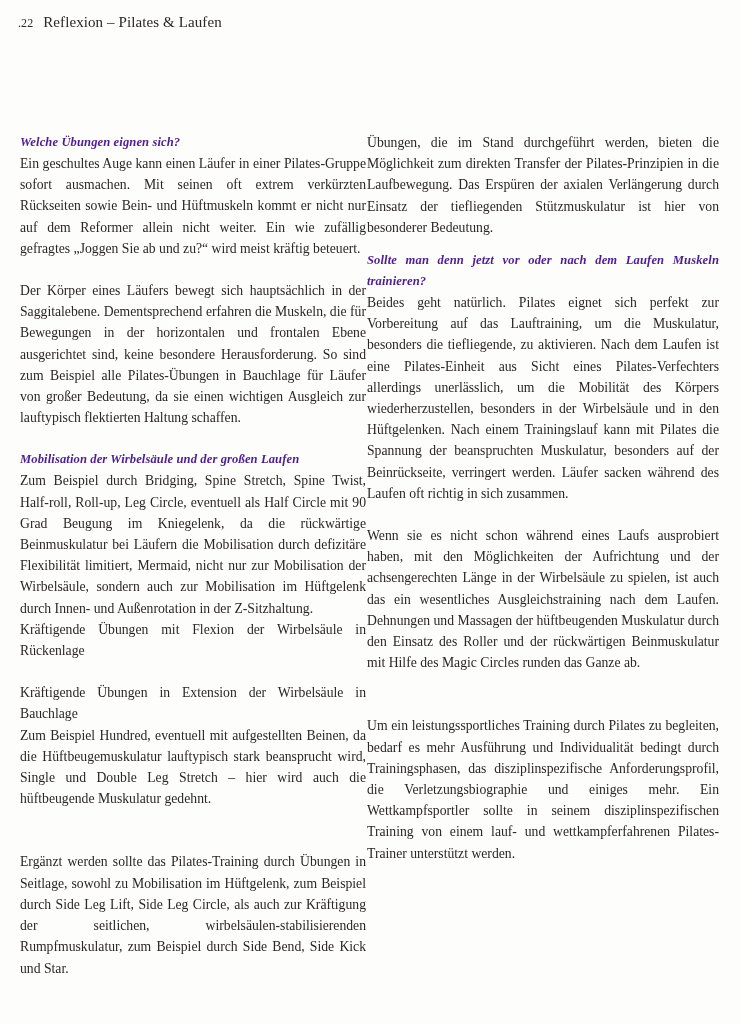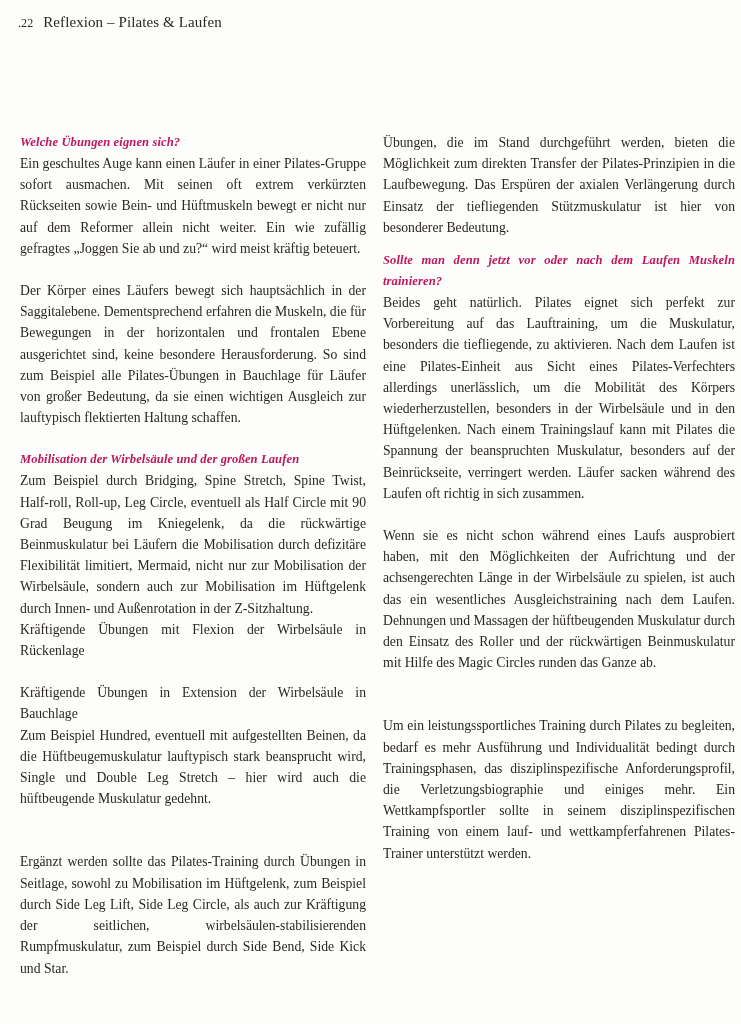--- a/index.html
+++ b/index.html
@@ -14,41 +14,41 @@
     position: absolute; left: 18px; top: 14px;
     font-size: 15px; color: #2b2725; letter-spacing: 0.1px;
   }
   .running-head .folio { font-size: 12px; margin-right: 6px; margin-top: 44px; }
   .col {
     position: absolute; top: 132px;
     font-size: 13.7px; line-height: 21.2px;
     text-align: justify; hyphens: manual;
   }
   .col-left  { left: 20px;  width: 346px; }
-  .col-right { left: 383px; width: 352px; }
+  .col-right { left: 367px; width: 352px; }
   .subhead {
-    font-style: italic; color: #be185d;
+    font-style: italic; color: #4c1d95;
     font-size: 12.6px; line-height: 21px; margin: 0;
     letter-spacing: 0.1px;
   }
   p { margin: 0; }
   .gap { height: 21px; }
   .gap-sm { height: 12px; }
 </style>
 </head>
 <body>
 
 <div class="running-head">
   <span class="folio">.22</span>
   <span>Reflexion – Pilates &amp; Laufen</span>
 </div>
 
 <div class="col col-left">
   <h3 class="subhead">Welche Übungen eignen sich?</h3>
-  <p>Ein geschultes Auge kann einen Läufer in einer Pilates-Gruppe sofort ausmachen. Mit seinen oft extrem verkürzten Rückseiten sowie Bein- und Hüftmuskeln bewegt er nicht nur auf dem Reformer allein nicht weiter. Ein wie zufällig gefragtes „Joggen Sie ab und zu?“ wird meist kräftig beteuert.</p>
+  <p>Ein geschultes Auge kann einen Läufer in einer Pilates-Gruppe sofort ausmachen. Mit seinen oft extrem verkürzten Rückseiten sowie Bein- und Hüftmuskeln kommt er nicht nur auf dem Reformer allein nicht weiter. Ein wie zufällig gefragtes „Joggen Sie ab und zu?“ wird meist kräftig beteuert.</p>
   <div class="gap"></div>
   <p>Der Körper eines Läufers bewegt sich hauptsächlich in der Saggitalebene. Dementsprechend erfahren die Muskeln, die für Bewegungen in der horizontalen und frontalen Ebene ausgerichtet sind, keine besondere Herausforderung. So sind zum Beispiel alle Pilates-Übungen in Bauchlage für Läufer von großer Bedeutung, da sie einen wichtigen Ausgleich zur lauftypisch flektierten Haltung schaffen.</p>
   <div class="gap"></div>
 
   <h3 class="subhead">Mobilisation der Wirbelsäule und der großen Laufen</h3>
   <p>Zum Beispiel durch Bridging, Spine Stretch, Spine Twist, Half-roll, Roll-up, Leg Circle, eventuell als Half Circle mit 90 Grad Beugung im Kniegelenk, da die rückwärtige Beinmuskulatur bei Läufern die Mobilisation durch defizitäre Flexibilität limitiert, Mermaid, nicht nur zur Mobilisation der Wirbelsäule, sondern auch zur Mobilisation im Hüftgelenk durch Innen- und Außenrotation in der Z-Sitzhaltung.</p>
   <p>Kräftigende Übungen mit Flexion der Wirbelsäule in Rückenlage</p>
   <div class="gap"></div>
   <p>Kräftigende Übungen in Extension der Wirbelsäule in Bauchlage</p>
   <p>Zum Beispiel Hundred, eventuell mit aufgestellten Beinen, da die Hüftbeugemuskulatur lauftypisch stark beansprucht wird, Single und Double Leg Stretch – hier wird auch die hüftbeugende Muskulatur gedehnt.</p>

